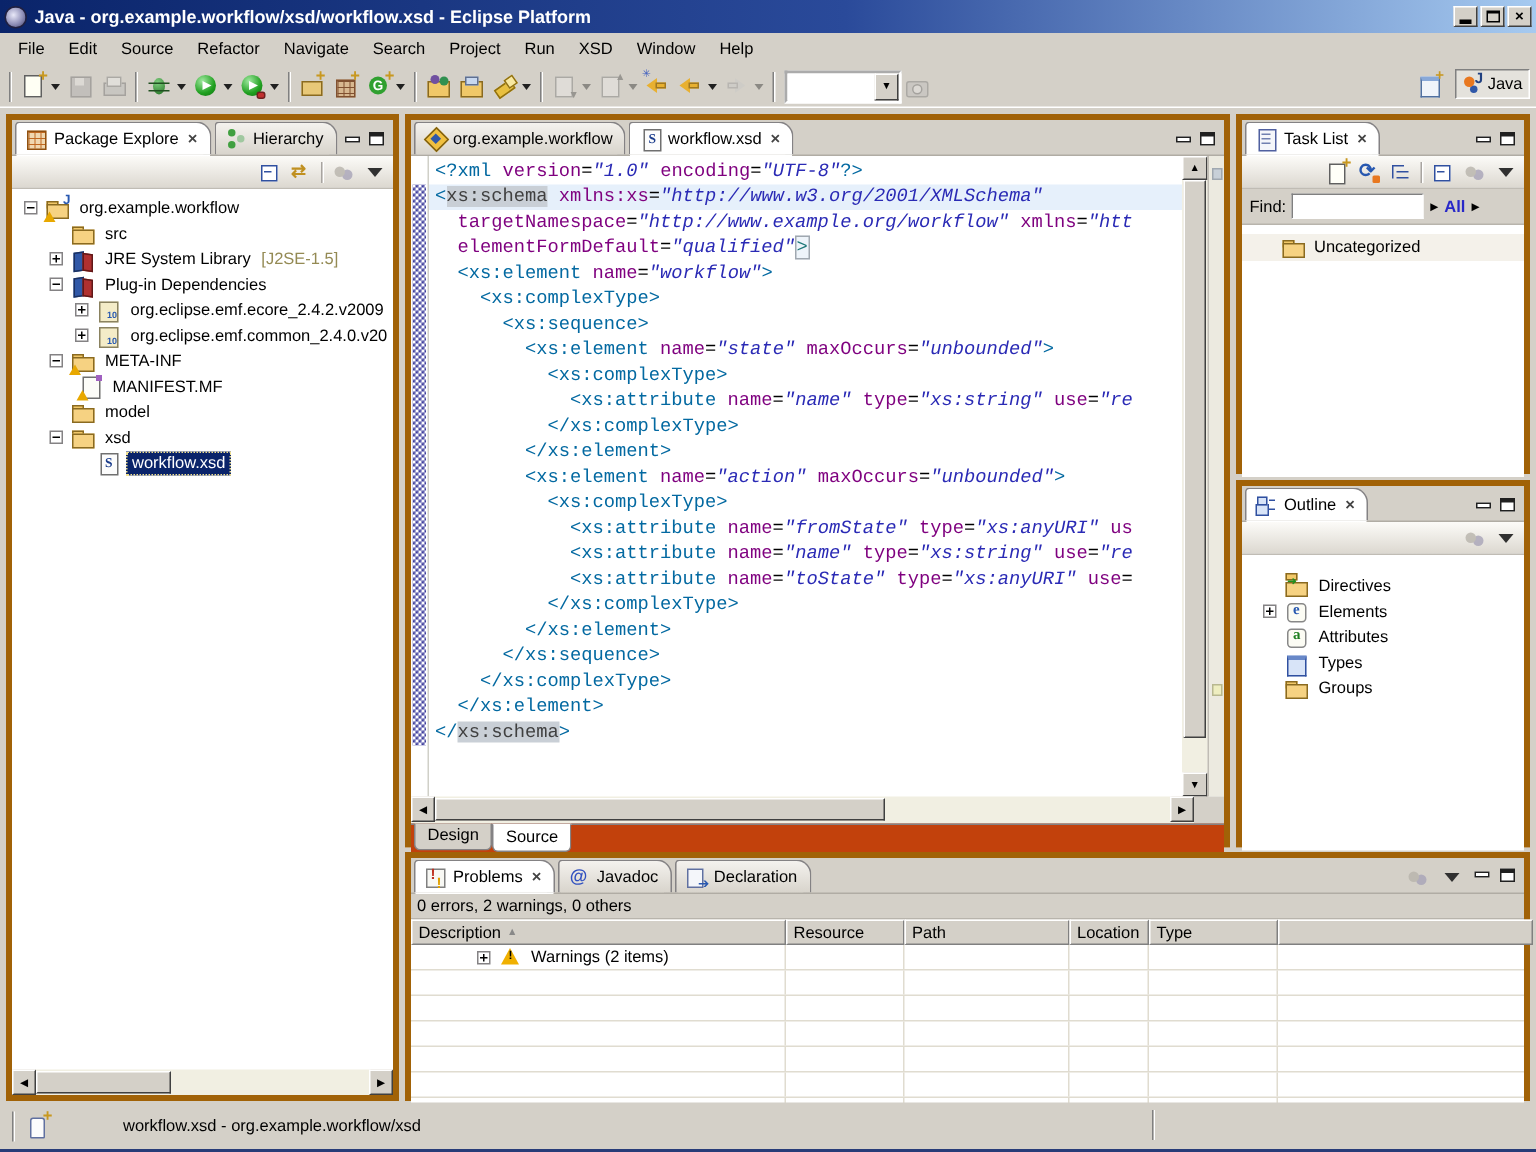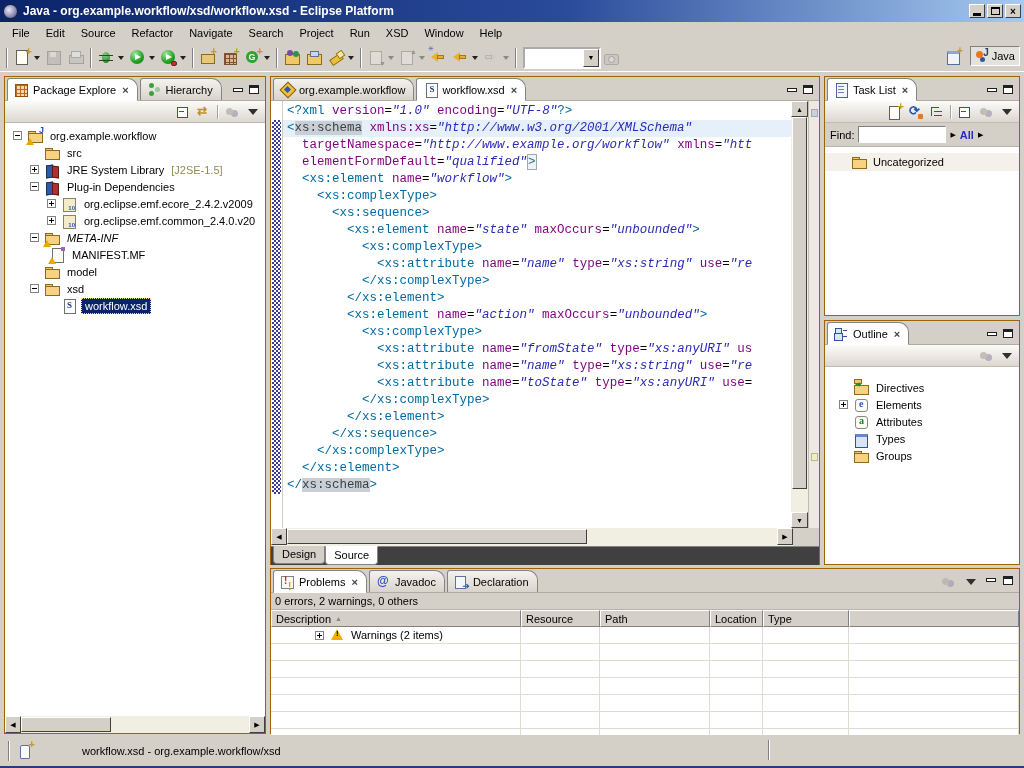--- a/index.html
+++ b/index.html
@@ -85,21 +85,21 @@
   .persp-btn.pressed { border:1px solid; border-color:#808080 #FFFFFF #FFFFFF #808080; background:#E4E2DC; }
   .i-open-perspective { width:16px; height:14px; position:relative; }
   .i-open-perspective::before { content:""; position:absolute; left:0; top:2px; width:11px; height:10px; background:#F0F4FA; border:1px solid #5070A0; border-top:3px solid #88A8D8; }
   .i-open-perspective::after { content:"+"; position:absolute; right:0; top:-4px; color:#C89820; font-weight:bold; font-size:10px; }
   .i-java-persp { width:14px; height:14px; position:relative; }
   .i-java-persp::before { content:""; position:absolute; left:1px; top:2px; width:7px; height:7px; border-radius:50%; background:#E87820; box-shadow:3px 5px 0 -1px #3058A8; }
   .i-java-persp::after { content:"J"; position:absolute; right:0; top:-2px; color:#204080; font-weight:bold; font-size:10px; }
 
   
   .workspace { position:absolute; left:0; top:72px; width:1024px; height:663px; }
-  .panel { position:absolute; border:1px solid #a16207; background:#fff; }
+  .panel { position:absolute; border:4px solid #a16207; background:#fff; }
 
   
   .vtabs { height:24px; background:#D4D0C8; display:flex; align-items:flex-end; border-bottom:1px solid #B0ACA4; position:relative; }
   .vtab { display:flex; align-items:center; gap:4px; height:22px; padding:0 8px 0 6px; border:1px solid #848284; border-bottom:none;
     border-radius:3px 10px 0 0; background:linear-gradient(#F4F2EE,#D8D4CC); margin-left:2px; white-space:nowrap; }
   .vtab.active { background:#FFFFFF; position:relative; z-index:2; }
   .vtab.active::after { content:""; position:absolute; left:0; right:0; bottom:-1px; height:1px; background:#fff; }
   .vtab .close { color:#444; font-weight:bold; font-size:11px; margin-left:2px; }
   .vtab-spacer { flex:1; }
   .minmax { display:flex; gap:6px; align-items:center; padding:0 6px 6px 0; }
@@ -196,21 +196,21 @@
   .sb-btn { width:17px; height:16px; display:flex; align-items:center; justify-content:center; font-size:7px; color:#000; flex:none; }
   .sb-thumb-v { width:15px; margin:0 1px; }
   .overview-ruler { width:11px; flex:none; background:#ECEAE0; border-left:1px solid #C0BCB4; position:relative; }
   .ov-mark1 { position:absolute; left:2px; top:8px; width:7px; height:8px; background:#C8D0D8; border:1px solid #A0A8B0; }
   .ov-mark2 { position:absolute; left:2px; top:352px; width:7px; height:8px; background:#EEEEC0; border:1px solid #B8B890; }
   .sb-h { position:absolute; left:0; top:451px; width:522px; height:18px; background:#F1EFE2; display:flex; }
   .sb-btn-h { width:16px; height:17px; display:flex; align-items:center; justify-content:center; font-size:7px; flex:none; }
   .sb-thumb-h { height:15px; margin:1px 0; }
   .ed-corner { position:absolute; left:522px; top:451px; right:0; height:18px; background:#D4D0C8; }
 
-  .ed-bottom-tabs { position:absolute; left:0; top:469px; right:0; height:19px; background:#404040; display:flex; align-items:flex-start; padding-left:2px; border-top:1px solid #848284; }
+  .ed-bottom-tabs { position:absolute; left:0; top:469px; right:0; height:19px; background:#c2410c; display:flex; align-items:flex-start; padding-left:2px; border-top:1px solid #848284; }
   .src-tab { padding:2px 8px 3px; border:1px solid #848284; border-top:none; border-radius:0 0 4px 4px; background:#D4D0C8; margin-top:-1px; }
   .src-tab.active { background:#fff; border-top:1px solid #fff; position:relative; z-index:2; }
 
   
   .i-emf-model::before { content:""; position:absolute; left:2px; top:2px; width:10px; height:10px; background:#F0C040; border:1px solid #806010; transform:rotate(45deg); }
   .i-emf-model::after { content:""; position:absolute; left:5px; top:5px; width:5px; height:5px; background:#3058A8; transform:rotate(45deg); }
 
   
   .find-row { height:24px; background:#D4D0C8; display:flex; align-items:center; gap:4px; padding:0 5px; border-bottom:1px solid #B8B4AC; }
   .find-input { width:88px; height:17px; background:#fff; border:1px solid; border-color:#808080 #FFFFFF #FFFFFF #808080; }
@@ -440,21 +440,21 @@
         <div class="tree-row" style="padding-left: 42px;">
           <span class="expander plus"></span>
           <span class="ico i-jar"></span>
           <span class="tree-label">org.eclipse.emf.ecore_2.4.2.v2009</span>
         </div>
         <div class="tree-row" style="padding-left: 42px;">
           <span class="expander plus"></span>
           <span class="ico i-jar"></span>
           <span class="tree-label">org.eclipse.emf.common_2.4.0.v20</span>
         </div>
-        <div class="tree-row" style="padding-left: 25px; font-style: italic;">
+        <div class="tree-row" style="padding-left: 25px;">
           <span class="expander"></span>
           <span class="ico fold i-folder">
             <span class="warn-overlay"></span>
           </span>
           <span class="tree-label">META-INF</span>
         </div>
         <div class="tree-row" style="padding-left: 30px;">
           <span class="exp-slot"></span>
           <span class="ico i-manifest">
             <span class="warn-overlay"></span>

